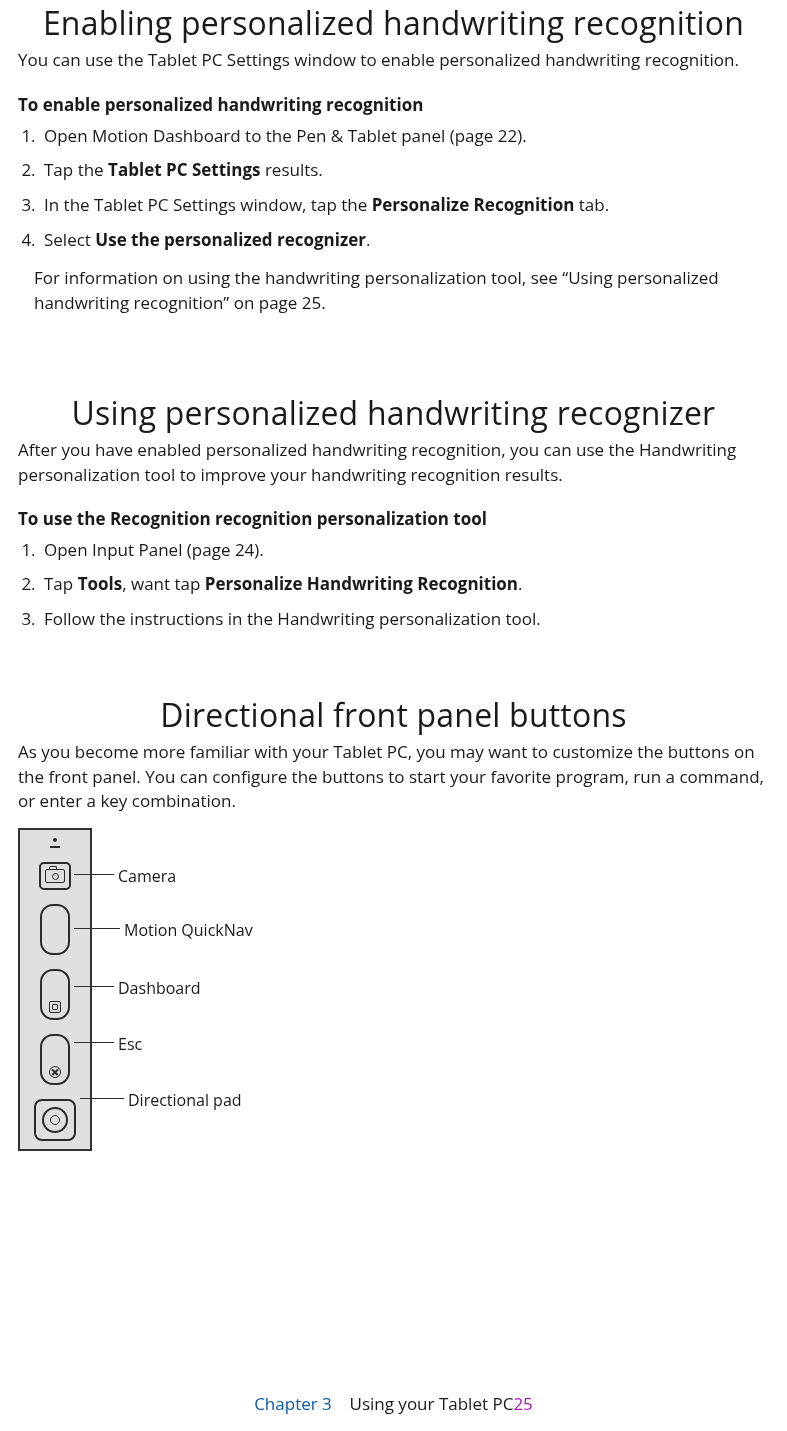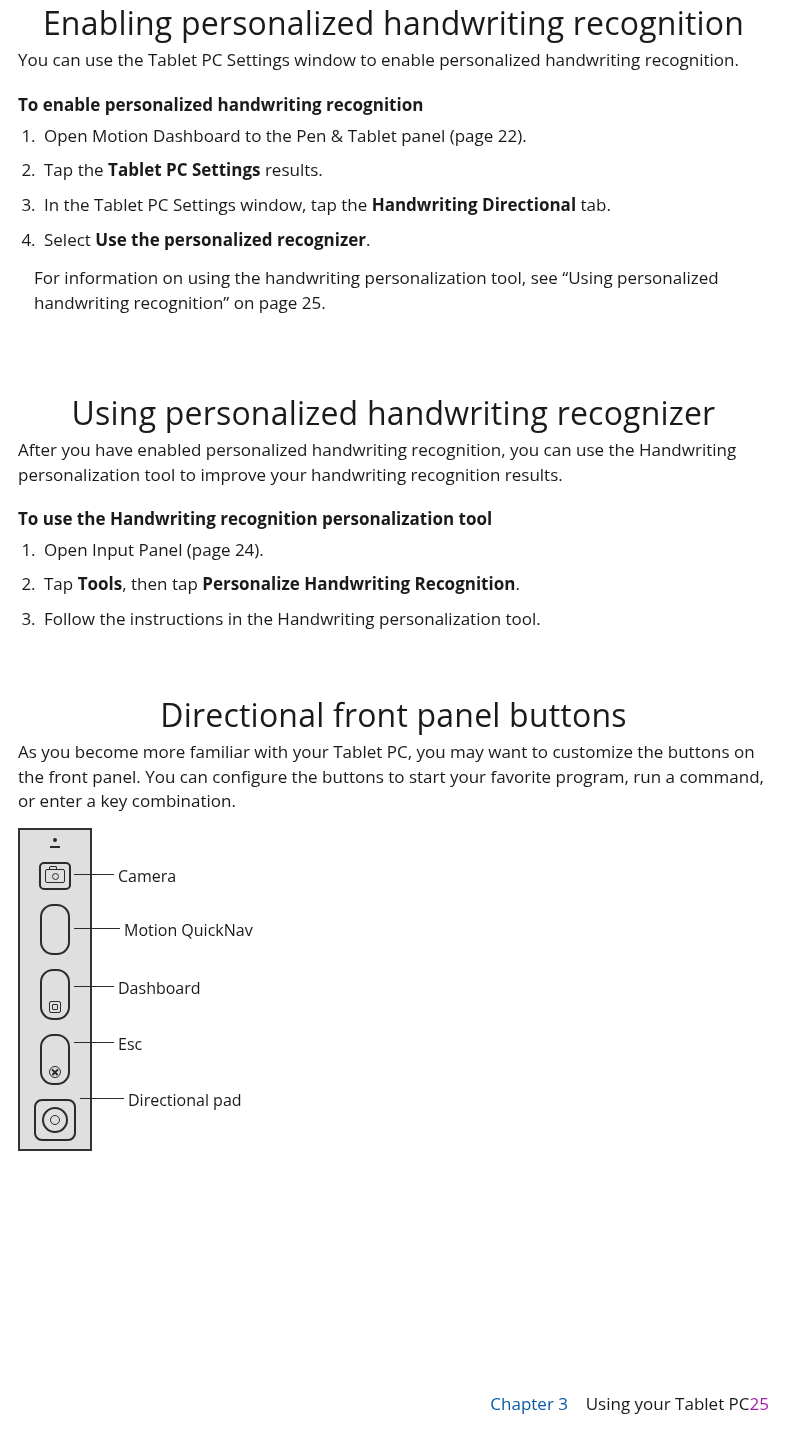--- a/index.html
+++ b/index.html
@@ -60,57 +60,57 @@
   .label-row{position:absolute;left:0;display:flex;align-items:center;gap:10px;font-size:16px}
   .label-text{white-space:nowrap}
 
   
   .conn{position:absolute;height:1px;background:#2b2b2b}
 
   .figure-wrap{position:relative;width:400px}
 
   footer.page-footer{
     position:absolute;left:18px;right:18px;bottom:14px;
-    display:flex;justify-content:flex-end;align-items:baseline;
+    display:flex;justify-content:center;align-items:baseline;
     font-size:17px;
   }
   .chapter-ref{color:var(--link)}
   .page-num{color:#a21caf}
 </style>
 </head>
 <body>
 
 <h1 class="section-title">Enabling personalized handwriting recognition</h1>
 <p class="lead">You can use the Tablet PC Settings window to enable personalized handwriting recognition.</p>
 
 <div class="subhead">To enable personalized handwriting recognition</div>
 <ol class="steps">
   <li><span>Open Motion Dashboard to the Pen &amp; Tablet panel (page 22).</span></li>
   <li>
     <span>Tap the </span><span class="bold">Tablet PC Settings</span><span> results.</span>
   </li>
   <li>
-    <span>In the Tablet PC Settings window, tap the </span><span class="bold">Handwriting Directional</span><span> tab.</span>
+    <span>In the Tablet PC Settings window, tap the </span><span class="bold">Personalize Recognition</span><span> tab.</span>
   </li>
   <li>
     <span>Select </span><span class="bold">Use the personalized recognizer</span><span>.</span>
   </li>
 </ol>
 <p class="body">For information on using the handwriting personalization tool, see “Using personalized handwriting recognition” on page 25.</p>
 
 <div class="gap"></div>
 
 <h1 class="section-title">Using personalized handwriting recognizer</h1>
 <p class="lead">After you have enabled personalized handwriting recognition, you can use the Handwriting personalization tool to improve your handwriting recognition results.</p>
 
-<div class="subhead">To use the Handwriting recognition personalization tool</div>
+<div class="subhead">To use the Recognition recognition personalization tool</div>
 <ol class="steps">
   <li><span>Open Input Panel (page 24).</span></li>
   <li>
-    <span>Tap </span><span class="bold">Tools</span><span>, then tap </span><span class="bold">Personalize Handwriting Recognition</span><span>.</span>
+    <span>Tap </span><span class="bold">Tools</span><span>, want tap </span><span class="bold">Personalize Handwriting Recognition</span><span>.</span>
   </li>
   <li><span>Follow the instructions in the Handwriting personalization tool.</span></li>
 </ol>
 
 <div class="gap"></div>
 
 <h1 class="section-title">Directional front panel buttons</h1>
 <p class="lead">As you become more familiar with your Tablet PC, you may want to customize the buttons on the front panel. You can configure the buttons to start your favorite program, run a command, or enter a key combination.</p>
 
 <div class="figure-wrap">

